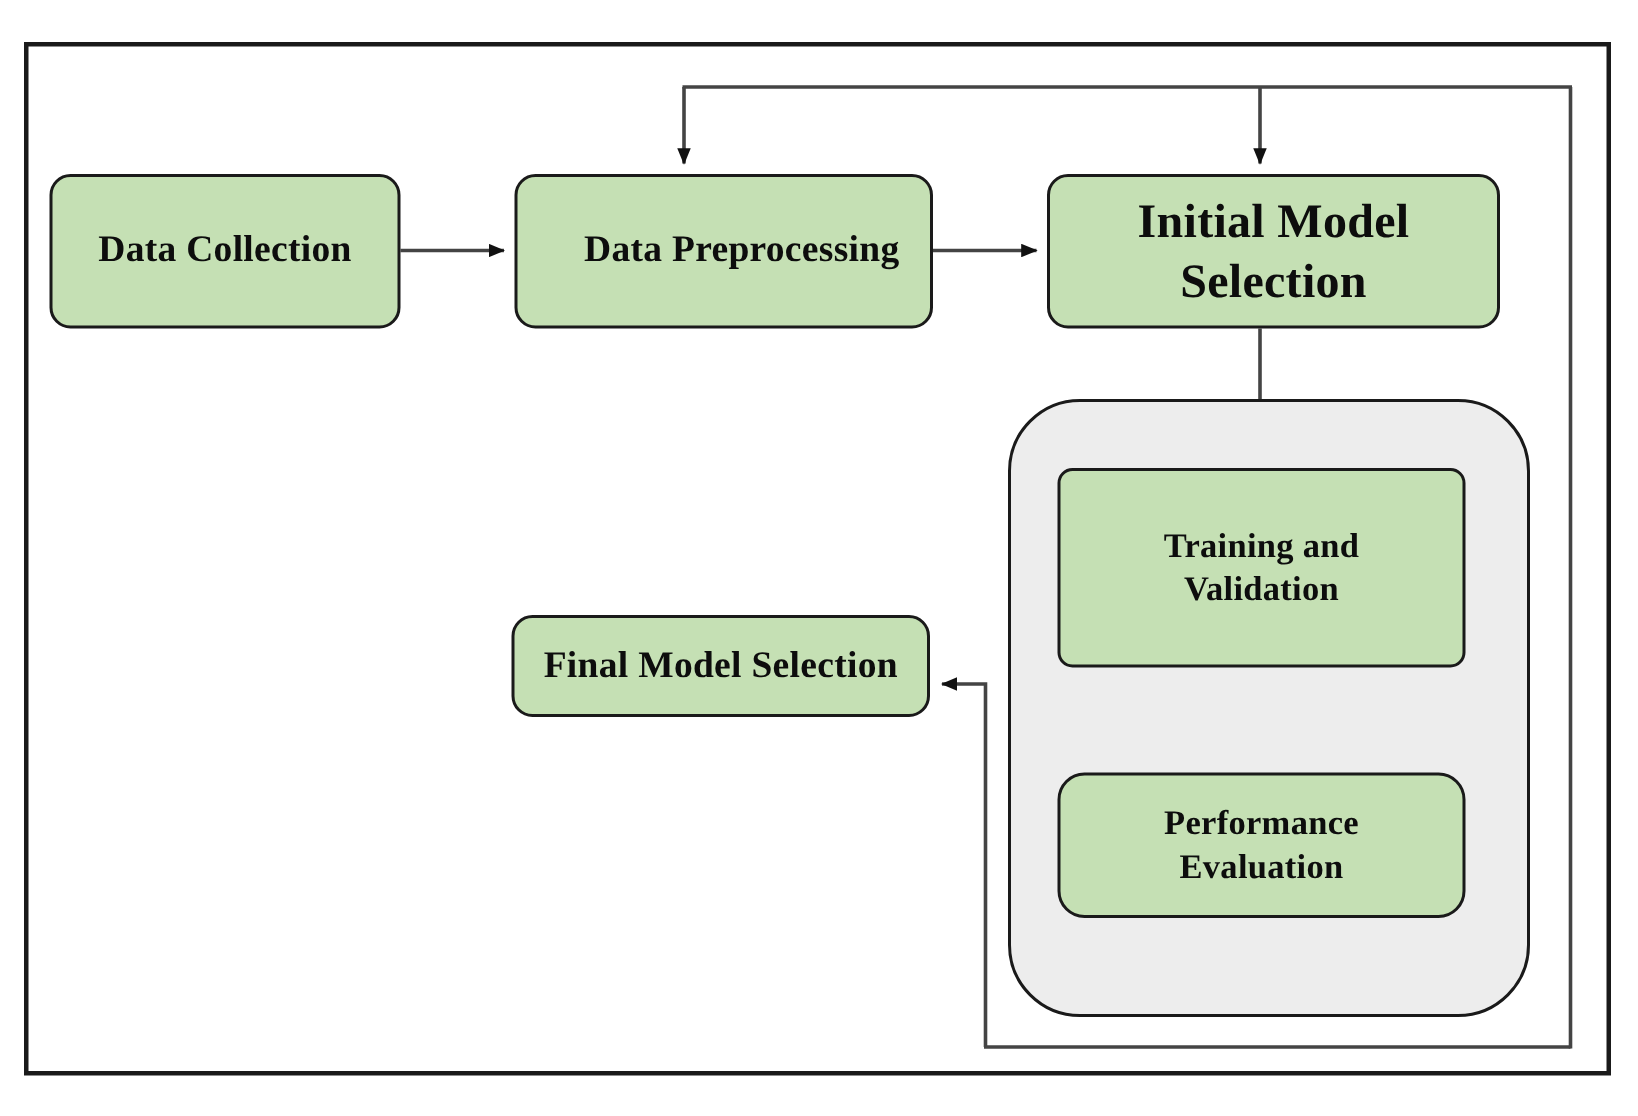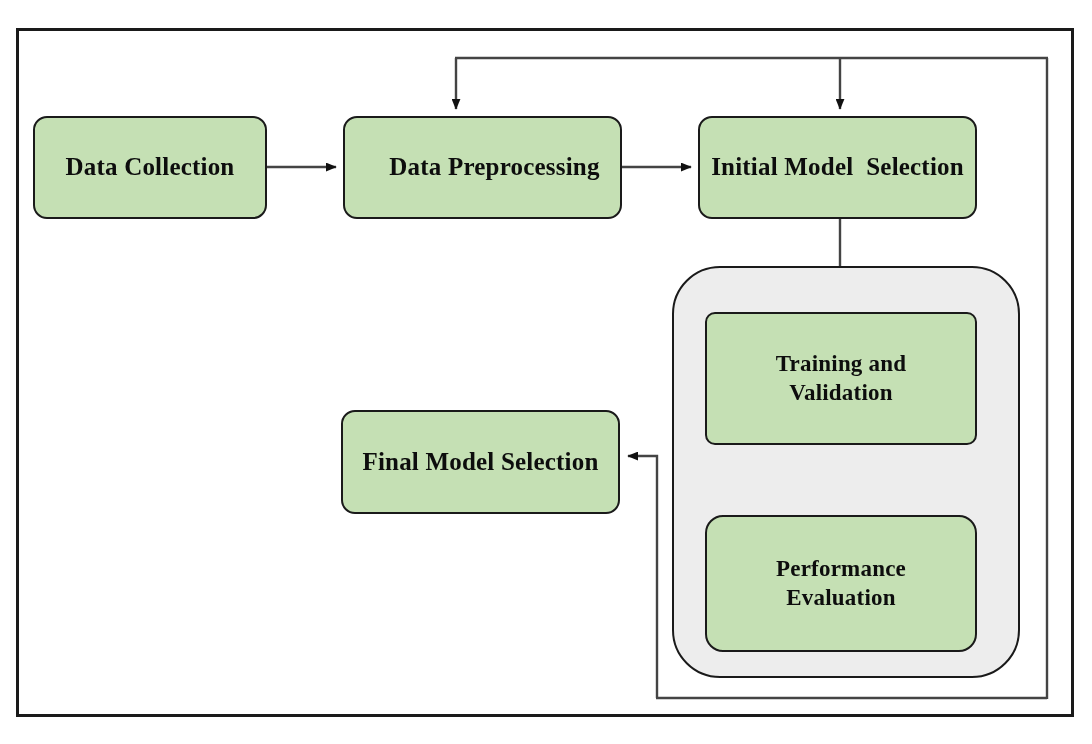--- a/index.html
+++ b/index.html
@@ -40,24 +40,24 @@
     line-height: 1.22;
     white-space: pre-wrap;
     z-index: 3;
   }
   .node-label {
     display: block;
     padding: 0 8px;
   }
   #node-data-collection  { left: 33px;  top: 116px; width: 234px; height: 103px; font-size: 25px; }
   #node-data-preprocess  { left: 343px; top: 116px; width: 279px; height: 103px; font-size: 25px; padding-left: 24px; }
-  #node-initial-model    { left: 698px; top: 116px; width: 279px; height: 103px; font-size: 25px; }
-  #node-final-model      { left: 341px; top: 410px; width: 279px; height: 104px;  font-size: 25px; }
+  #node-initial-model    { left: 698px; top: 116px; width: 302px; height: 103px; font-size: 32px; }
+  #node-final-model      { left: 341px; top: 410px; width: 279px; height: 68px;  font-size: 25px; }
   #node-training         { left: 705px; top: 312px; width: 272px; height: 133px; font-size: 23px; border-radius: 10px; }
-  #node-performance      { left: 705px; top: 515px; width: 272px; height: 137px; font-size: 23px; border-radius: 18px; }
+  #node-performance      { left: 705px; top: 515px; width: 272px; height: 97px; font-size: 23px; border-radius: 18px; }
 
   #group-loop {
     position: absolute;
     left: 672px;
     top: 266px;
     width: 348px;
     height: 412px;
     box-sizing: border-box;
     background: #ededed;
     border: 2.5px solid #1a1a1a;

